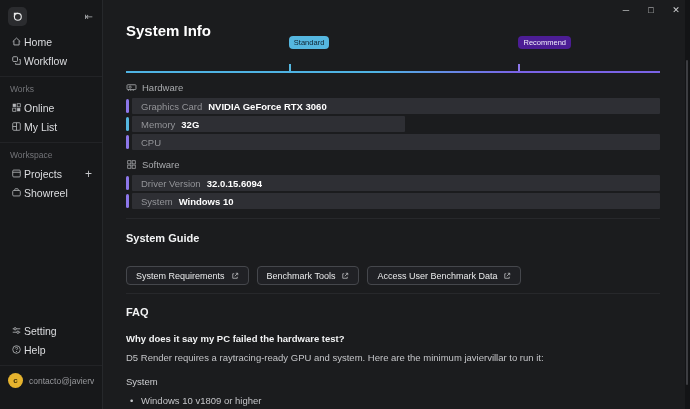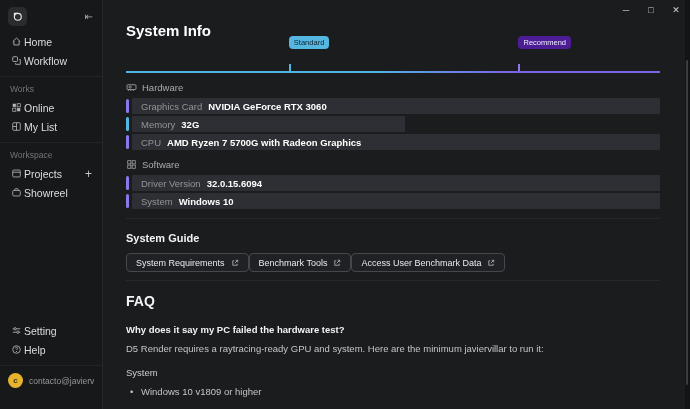--- a/index.html
+++ b/index.html
@@ -53,26 +53,26 @@
   .row-bar { background:#2e2f34; height:16px; display:flex; align-items:center; gap:6px; padding-left:9px; border-radius:1px; overflow:hidden; white-space:nowrap; }
   .row-wrap { flex:1; }
   .row-label { color:#939498; font-size:9.5px; }
   .row-value { color:#ffffff; font-size:9.5px; font-weight:bold; }
 
   .divider { height:1px; background:#27282b; margin:0; }
   .div1 { margin-top:9px; }
   .div2 { margin-top:8px; }
 
   .guide-head { color:#f2f3f4; font-size:11px; font-weight:bold; margin-top:13px; }
-  .guide-btns { display:flex; margin-top:9px; }
+  .guide-btns { display:flex; gap:8px; margin-top:22px; }
   .g-btn { display:flex; align-items:center; gap:6px; height:19px; padding:0 9px; background:#202125;
            border:1px solid #45474c; border-radius:4px; color:#e9eaeb; font-size:9px; cursor:pointer; white-space:nowrap; }
   .g-btn .ic { color:#cfd0d3; display:flex; }
 
-  .faq-head { color:#f2f3f4; font-size:14px; font-weight:bold; margin-top:12px; }
+  .faq-head { color:#f2f3f4; font-size:11px; font-weight:bold; margin-top:12px; }
   .faq-q { color:#f2f3f4; font-size:9.5px; font-weight:bold; margin-top:15px; }
   .faq-a { color:#c4c5c8; font-size:9.5px; margin-top:8px; }
   .faq-group-title { color:#cdced1; font-size:9.5px; margin-top:13px; }
   .faq-ul { margin-top:7px; }
   .faq-li { position:relative; color:#c4c5c8; font-size:9.5px; line-height:13px; padding-left:15px; }
   .faq-li::before { content:"•"; position:absolute; left:4px; color:#c4c5c8; }
 
   
   .scroll-col { position:absolute; right:0; top:0; width:5px; height:409px; background:#131416; }
   .scroll-thumb { position:absolute; right:2px; top:60px; width:2px; height:325px; background:#3c3d41; border-radius:1px; cursor:pointer; }
@@ -232,21 +232,20 @@
         <span class="row-label">Memory</span>
         <span class="row-value">32G</span>
       </div>
         </div>
     </div>
     <div class="hw-row">
       <span class="accent purple"></span>
       <div class="row-wrap">
           <div class="row-bar" style="width:100%">
         <span class="row-label">CPU</span>
-        <span class="row-value">AMD Ryzen 7 5700G with Radeon Graphics</span>
       </div>
         </div>
     </div>
 
     <div class="sec-head">
       <span class="ic">
           <svg width="11" height="11" viewBox="0 0 16 16">
             <rect x="2.5" y="2.5" width="4.6" height="4.6" fill="none" stroke="currentColor" stroke-width="1.1"></rect>
             <rect x="8.9" y="2.5" width="4.6" height="4.6" fill="none" stroke="currentColor" stroke-width="1.1"></rect>
             <rect x="2.5" y="8.9" width="4.6" height="4.6" fill="none" stroke="currentColor" stroke-width="1.1"></rect>

